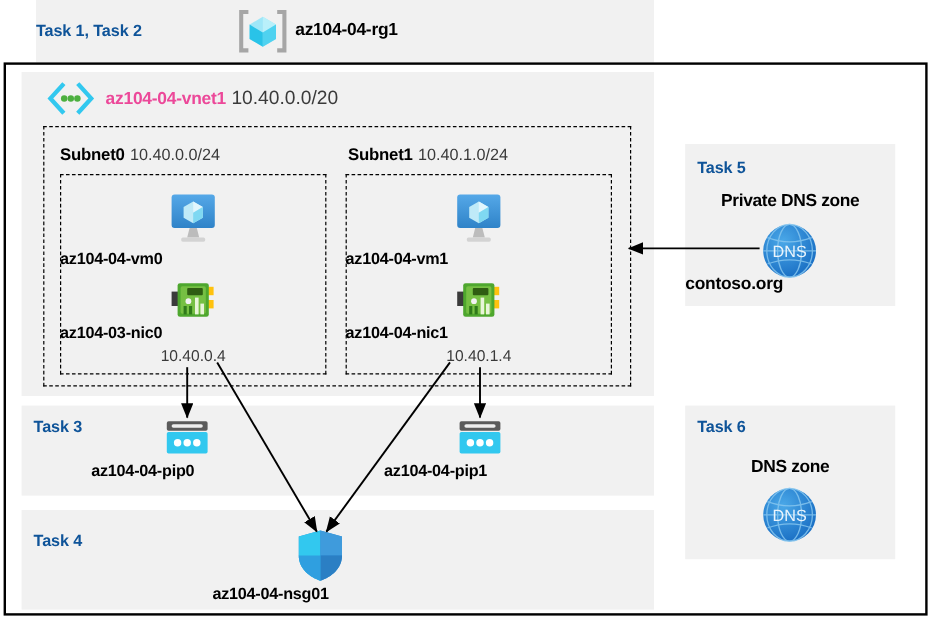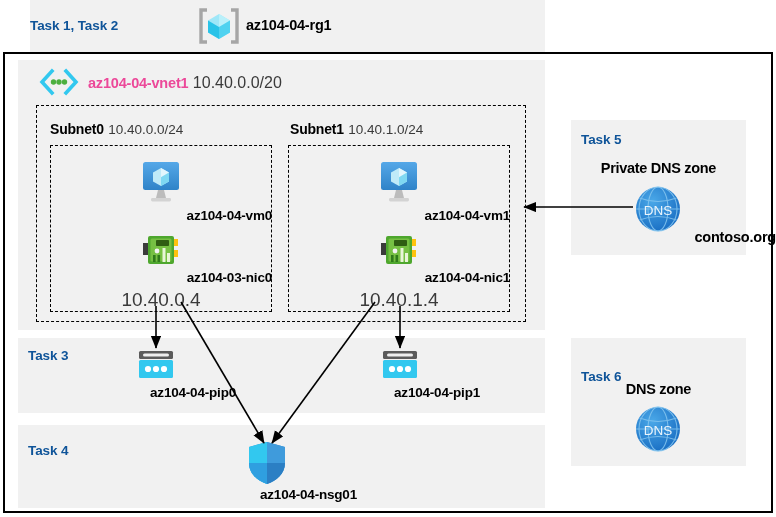--- a/index.html
+++ b/index.html
@@ -41,25 +41,25 @@
     font-weight: bold;
     font-size: 13.5px;
     letter-spacing: -0.1px;
     white-space: nowrap;
   }
   .res-name {
     font-weight: bold;
     font-size: 13.5px;
     color: #000000;
     white-space: nowrap;
-    text-align: right;
+    text-align: left;
     letter-spacing: -0.2px;
   }
   .res-sub {
-    font-size: 19px;
+    font-size: 13px;
     color: #3a3a3a;
     white-space: nowrap;
     text-align: center;
   }
   .hdr-name {
     font-weight: bold;
     font-size: 14.5px;
     color: #ec4899;
     white-space: nowrap;
     letter-spacing: -0.2px;
@@ -293,21 +293,21 @@
         <path d="M5.5 35 Q24 28 42.5 35"></path>
       </g>
       <text x="24" y="29.5" text-anchor="middle" font-family="Liberation Sans, sans-serif" font-size="13.5" fill="#eaf4fc">DNS</text>
     </svg>
   </div>
 
   <div class="abs res-name" style="left:571px; top:229px; width:205px; font-size:14.5px;">contoso.org</div>
 
   <div class="abs gray-panel" style="left:571px; top:338px; width:175px; height:128px;"></div>
 
-  <div class="abs task-label" style="left:581px; top:348px;margin-top:21px;">Task 6</div>
+  <div class="abs task-label" style="left:581px; top:348px;">Task 6</div>
 
   <div class="abs zone-title" style="left:571px; top:381px; width:175px;">DNS zone</div>
 
   <div class="abs" style="left:634px; top:405px; width:48px; height:48px;">
     <svg width="48" height="48" viewBox="0 0 48 48">
       <defs>
         <radialGradient id="dnsg2" cx="0.38" cy="0.32" r="0.78">
           <stop offset="0" stop-color="#4aa8e8"></stop>
             <stop offset="1" stop-color="#1569c0"></stop>
         </radialGradient>

